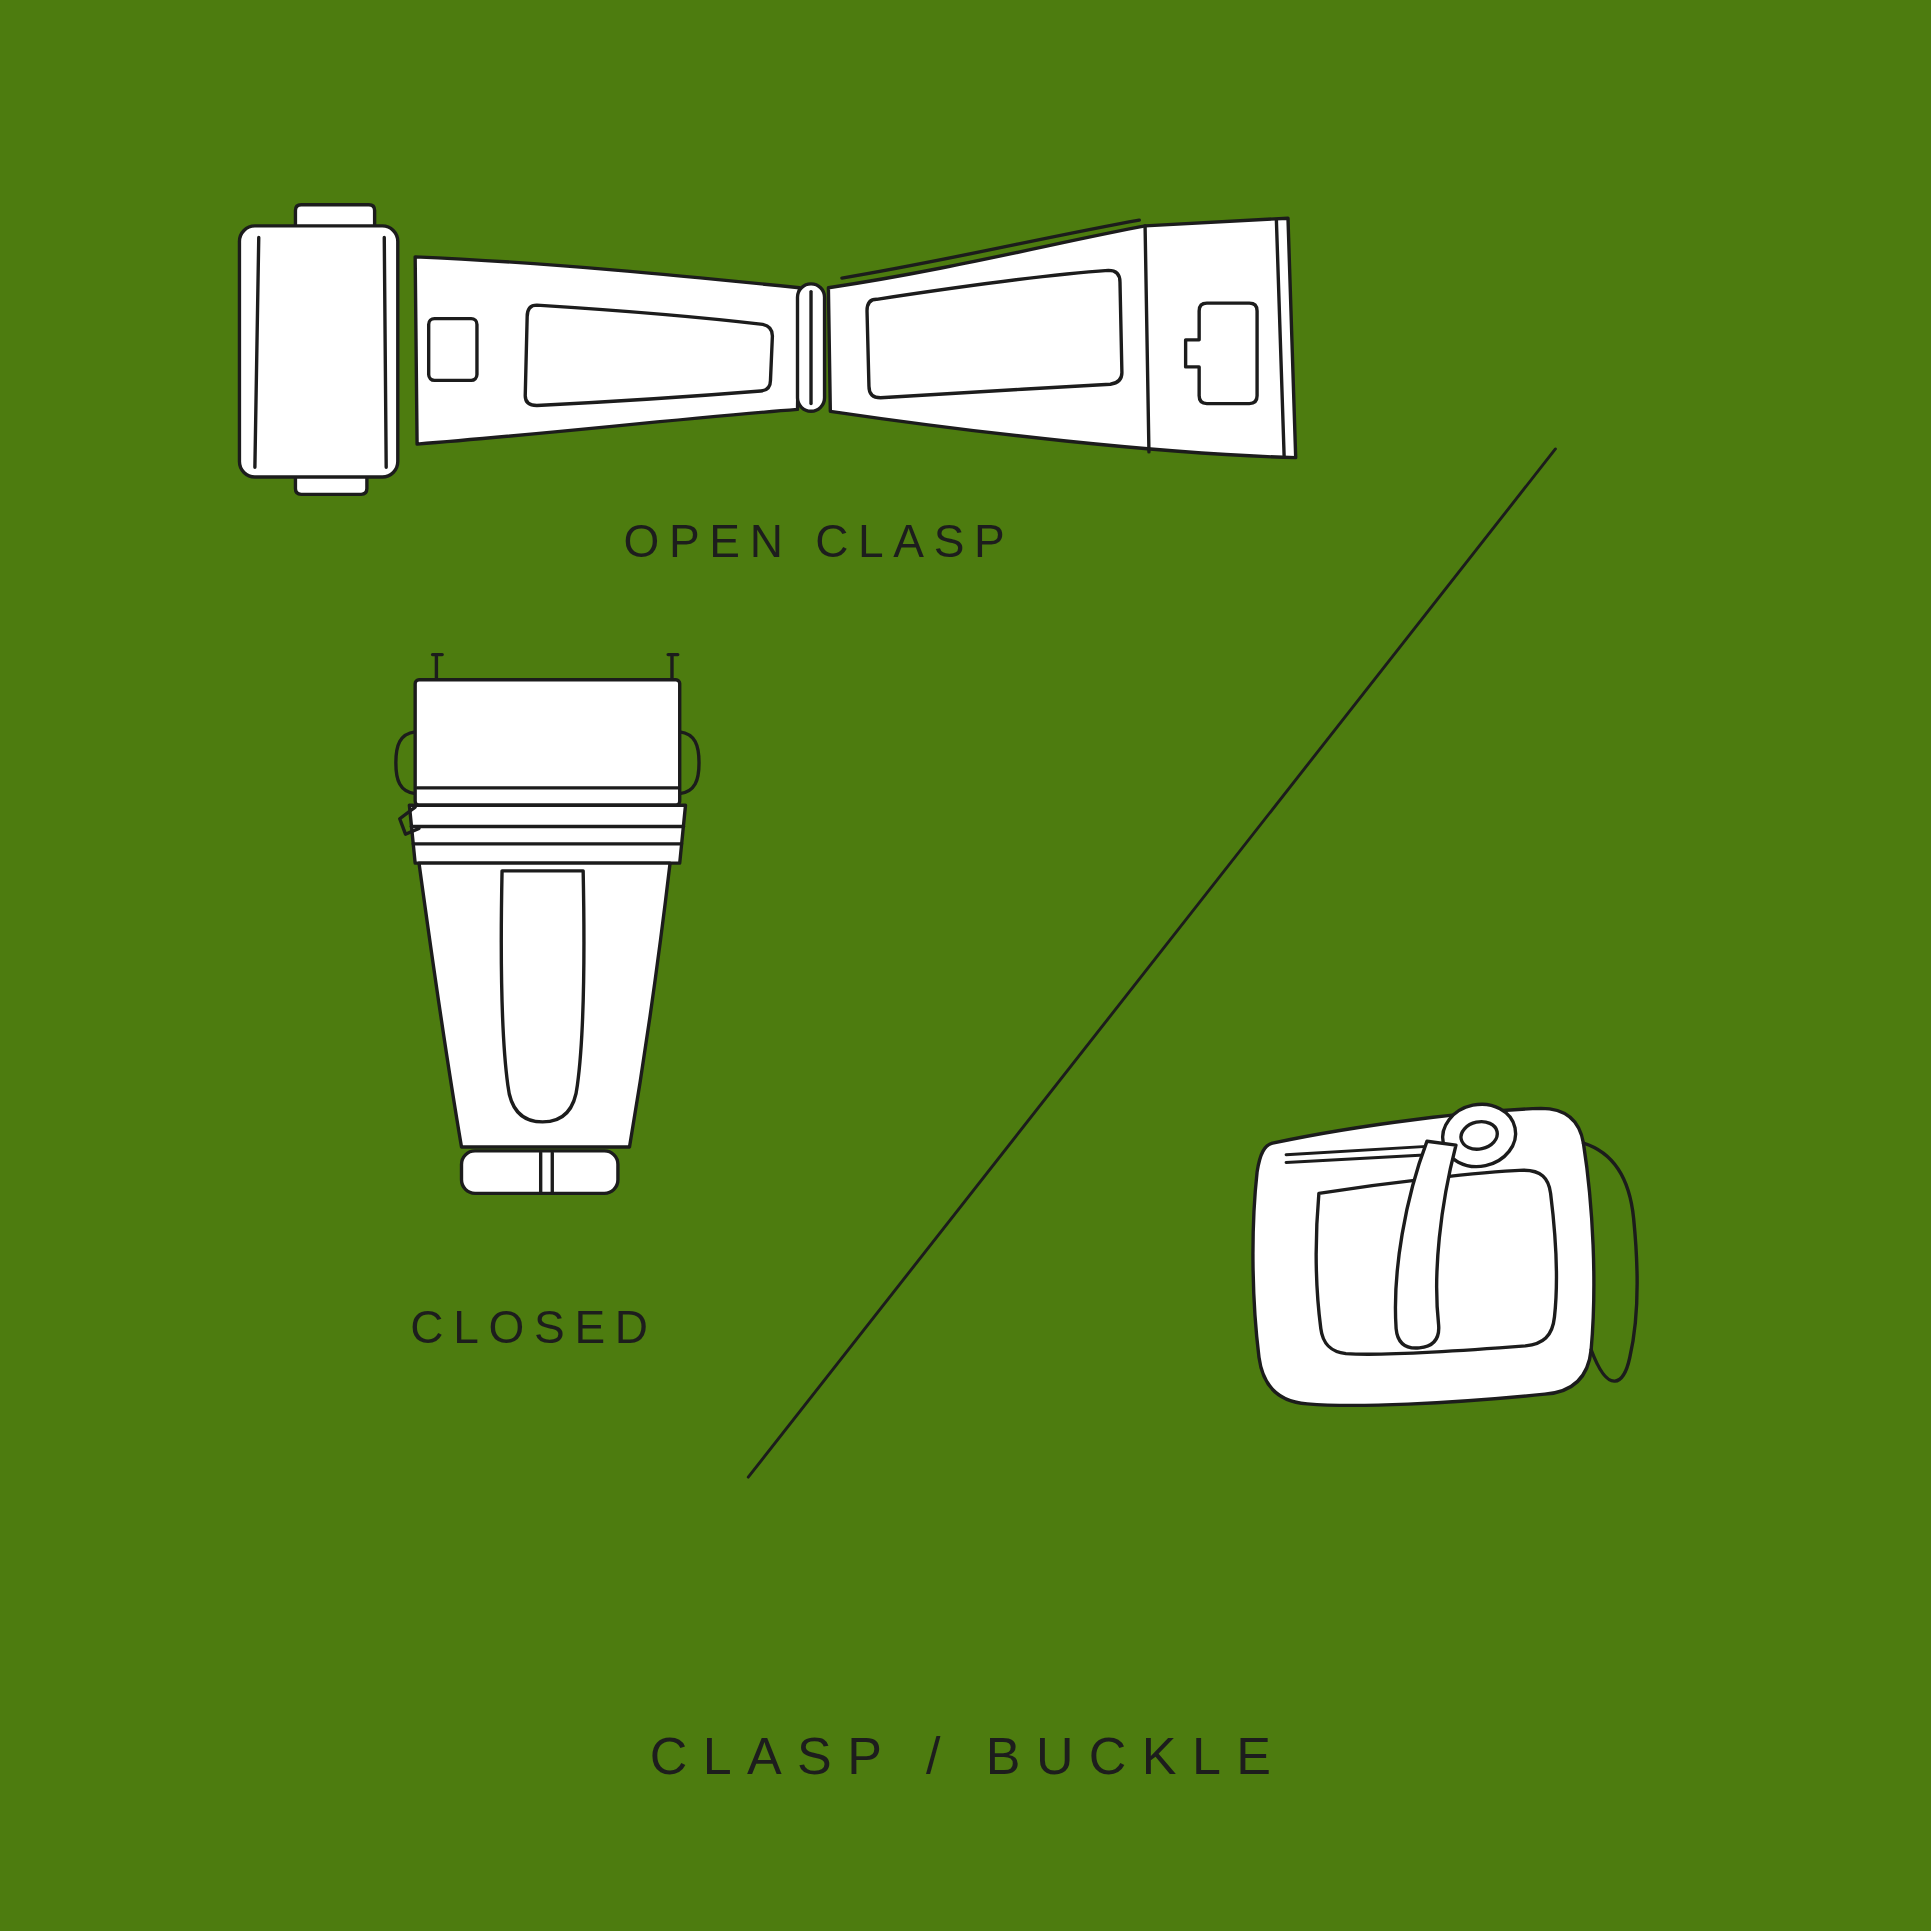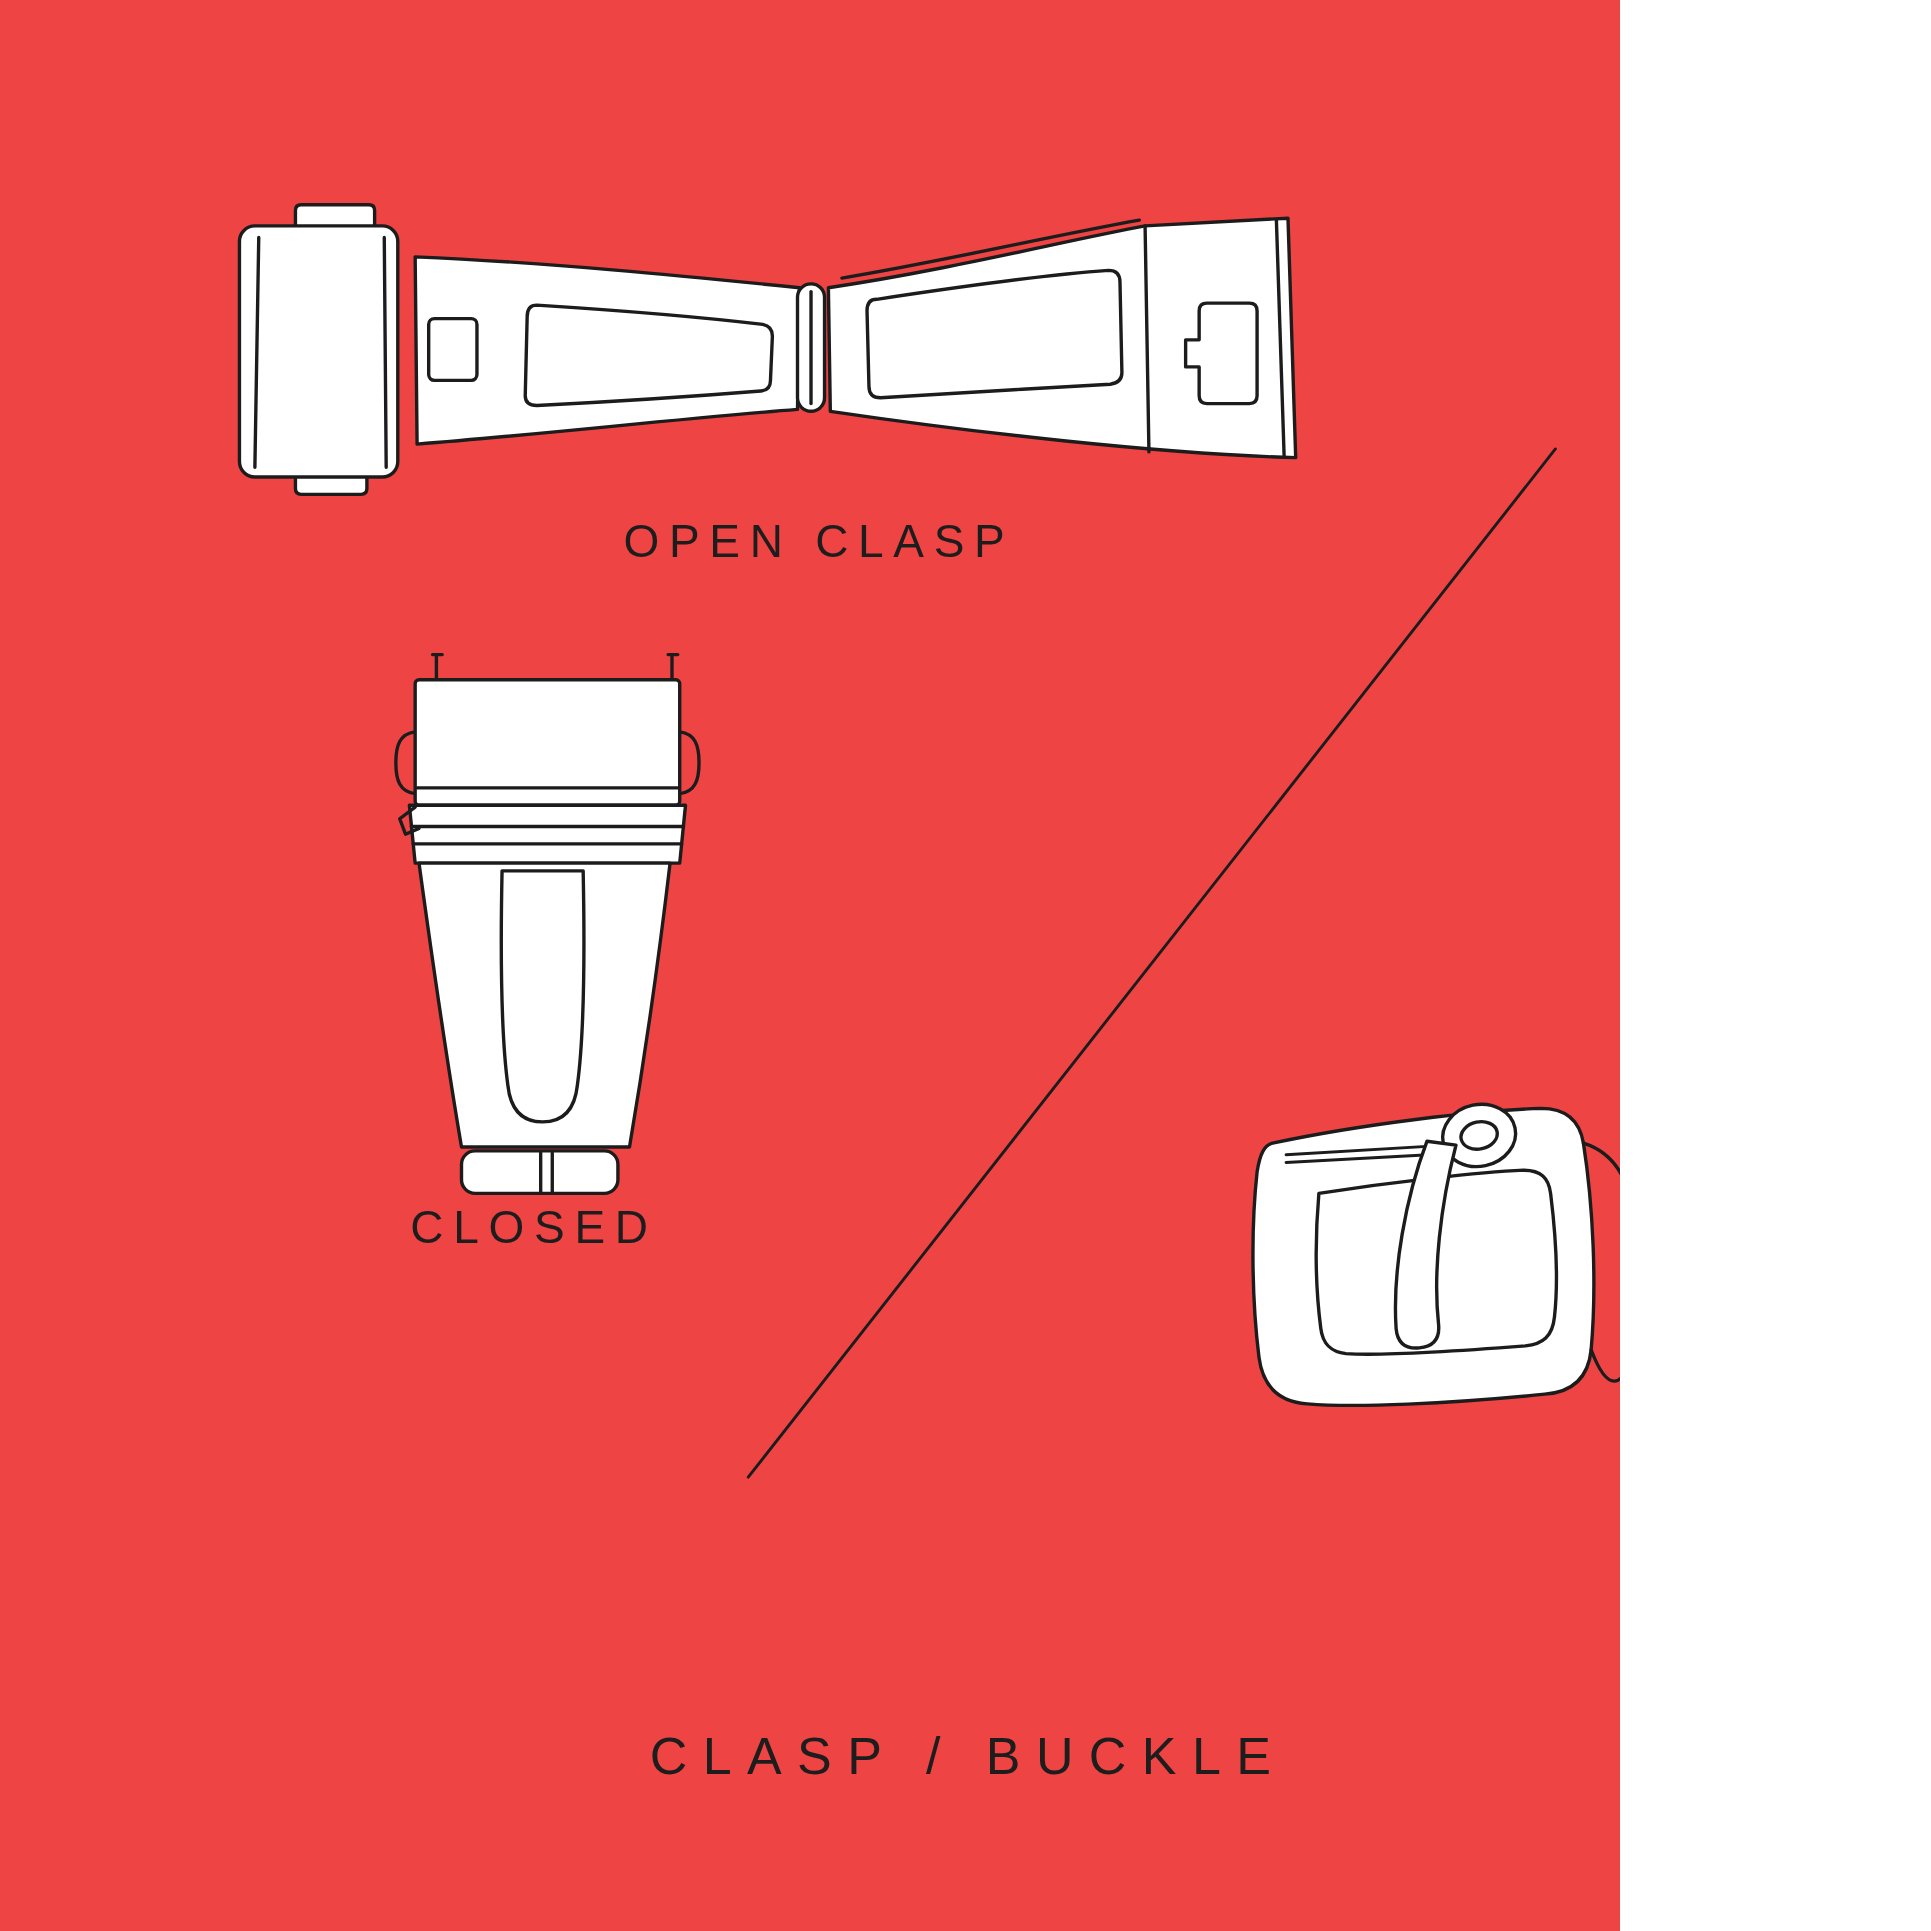--- a/index.html
+++ b/index.html
@@ -1,20 +1,20 @@
 <!DOCTYPE html>
 <html><head>
 <meta charset="utf-8">
 <style>
   html, body { margin: 0; padding: 0; background: #ffffff; }
   .canvas {
     position: relative;
-    width: 1620px;
+    width: 1931px;
     height: 1931px;
-    background: #ef4444;
+    background: #4d7c0f;
     overflow: hidden;
     font-family: "Liberation Sans", sans-serif;
   }
   svg.diagram {
     position: absolute;
     left: 0; top: 0;
     width: 1931px; height: 1931px;
   }
   .label {
     position: absolute;
@@ -107,18 +107,18 @@
         <ellipse cx="1532" cy="1176" rx="38" ry="32" fill="#ffffff" transform="rotate(-12 1532 1176)"></ellipse>
         <ellipse cx="1532" cy="1176" rx="19" ry="14" fill="#ffffff" transform="rotate(-12 1532 1176)"></ellipse>
 
         <path d="M1508 1186 C 1492 1248 1484 1318 1490 1372 Q 1492 1394 1470 1396 Q 1448 1398 1446 1376 C 1442 1316 1456 1240 1478 1182 Z" fill="#ffffff"></path>
       </g>
     </g>
   </svg>
 
   <div class="label" style="left:336px; top:514px; width:966px;">OPEN CLASP</div>
 
-  <div class="label" style="left:148px; top:1200px; width:772px;">CLOSED</div>
+  <div class="label" style="left:148px; top:1300px; width:772px;">CLOSED</div>
 
   <div class="title" style="left:99px; top:1726px; width:1738px;">CLASP / BUCKLE</div>
 
 </div>
 
 
 </body></html>

